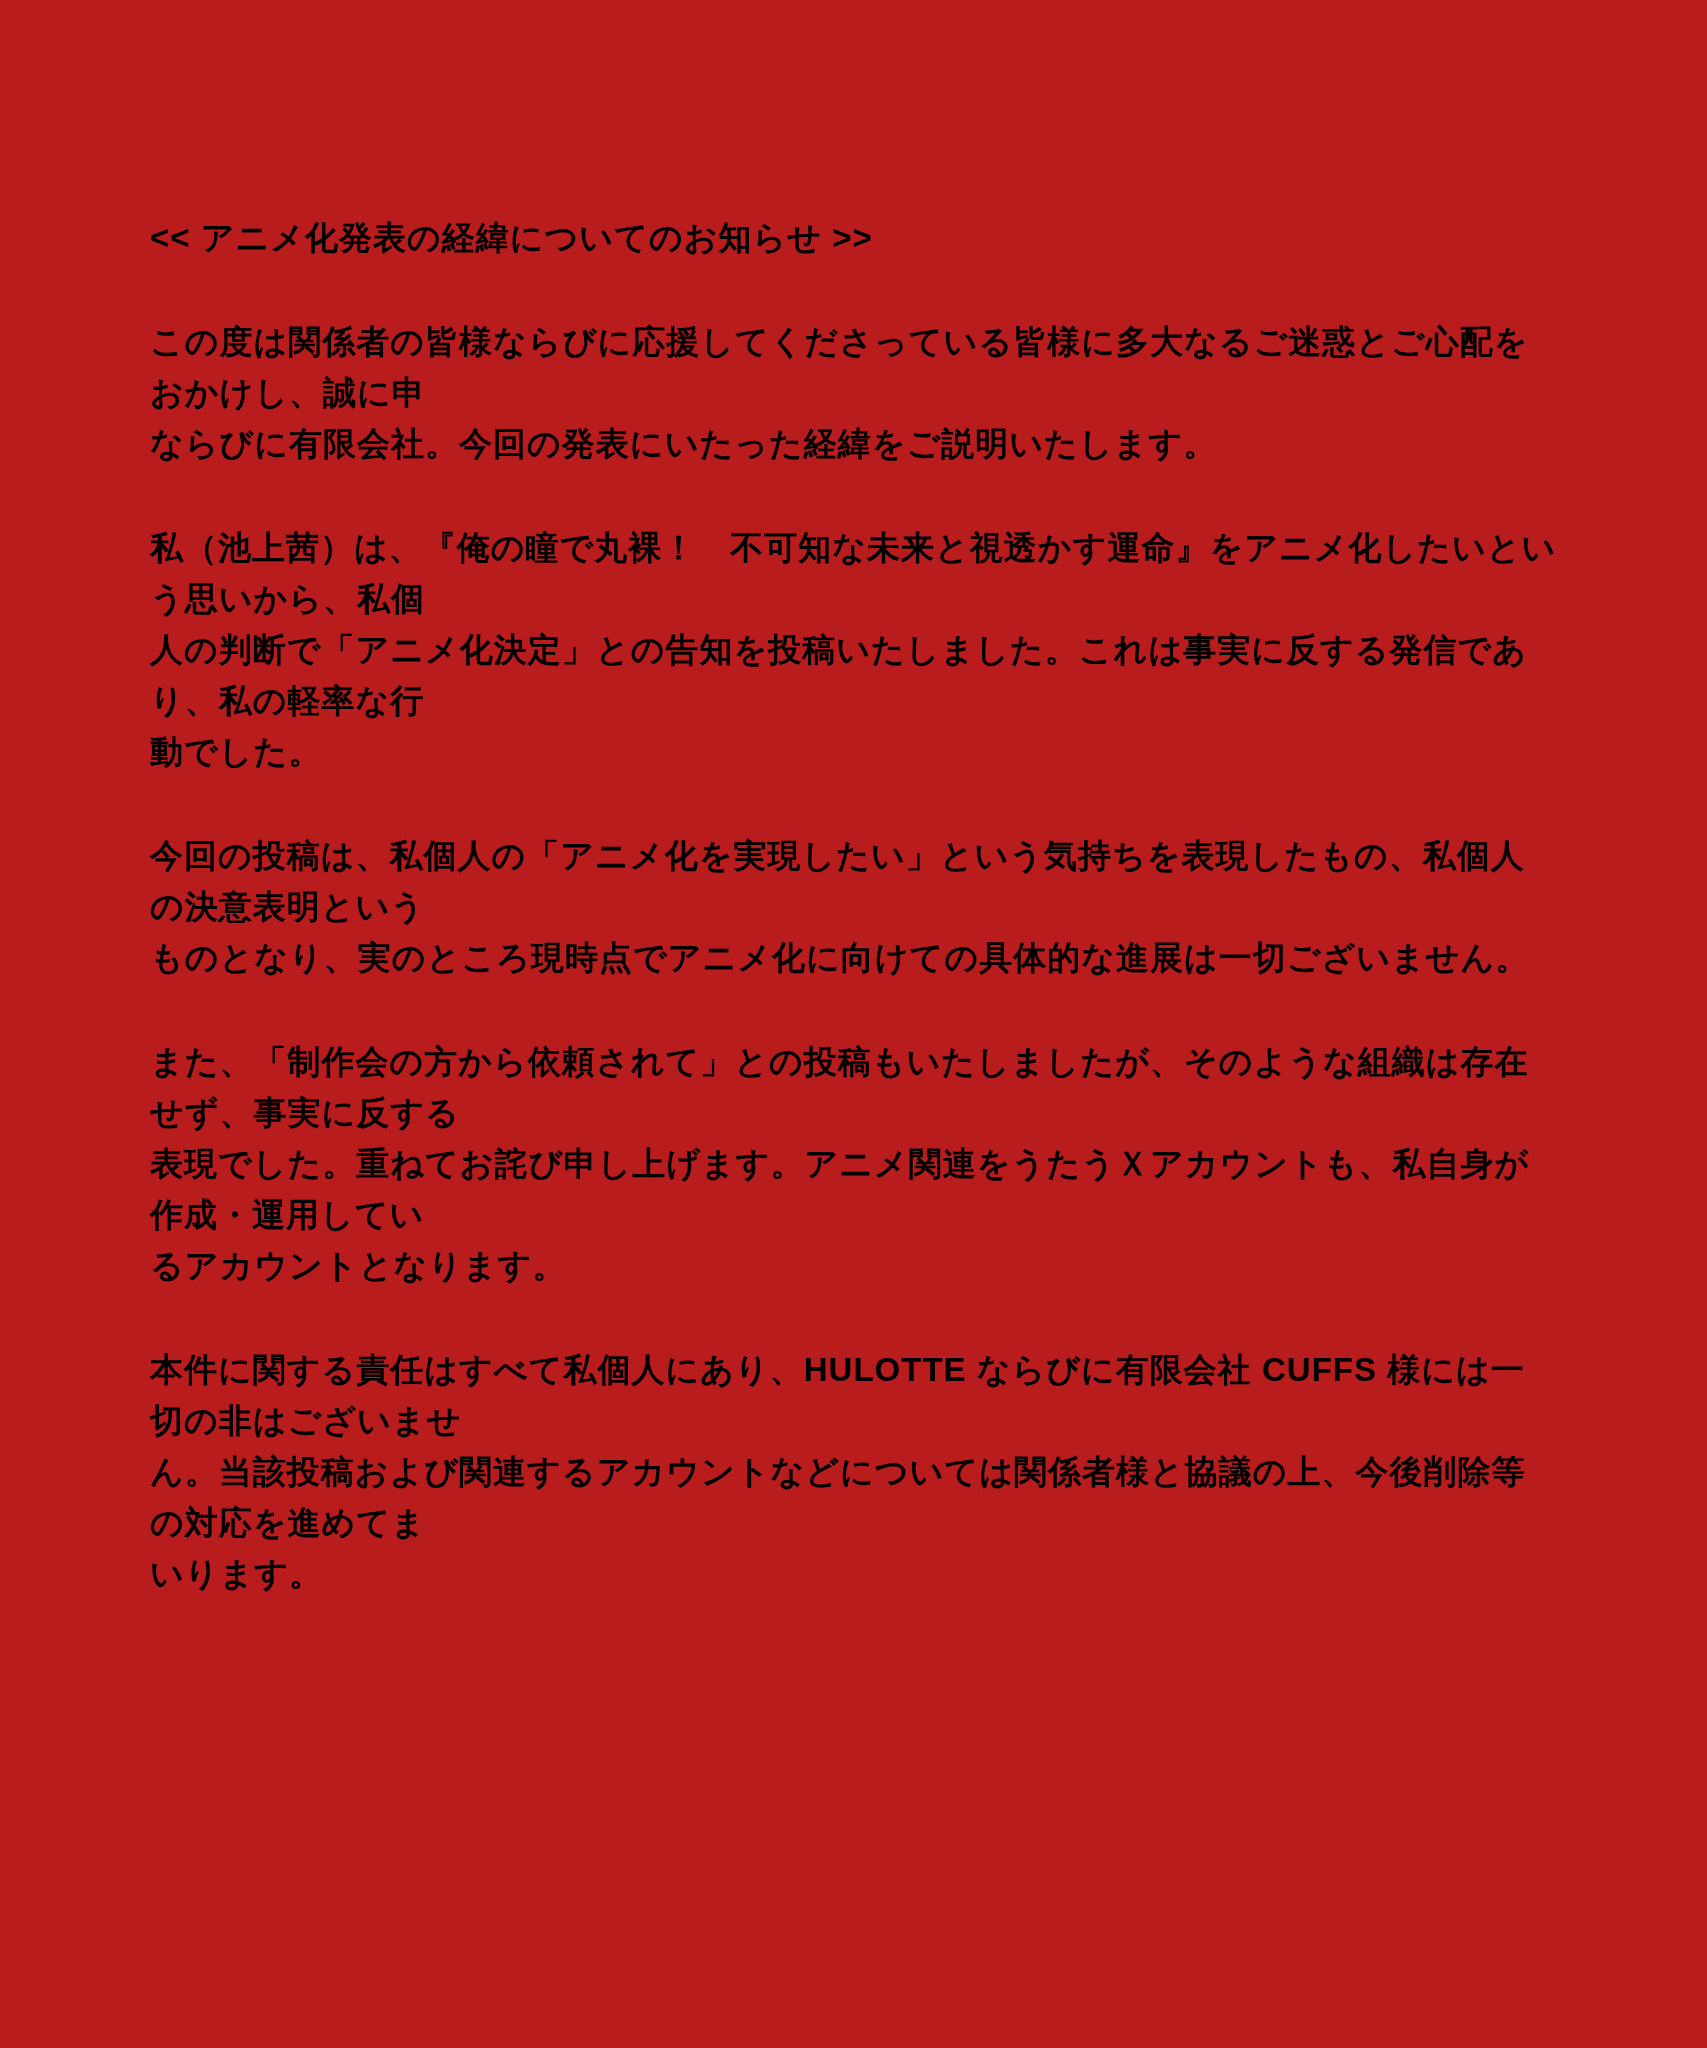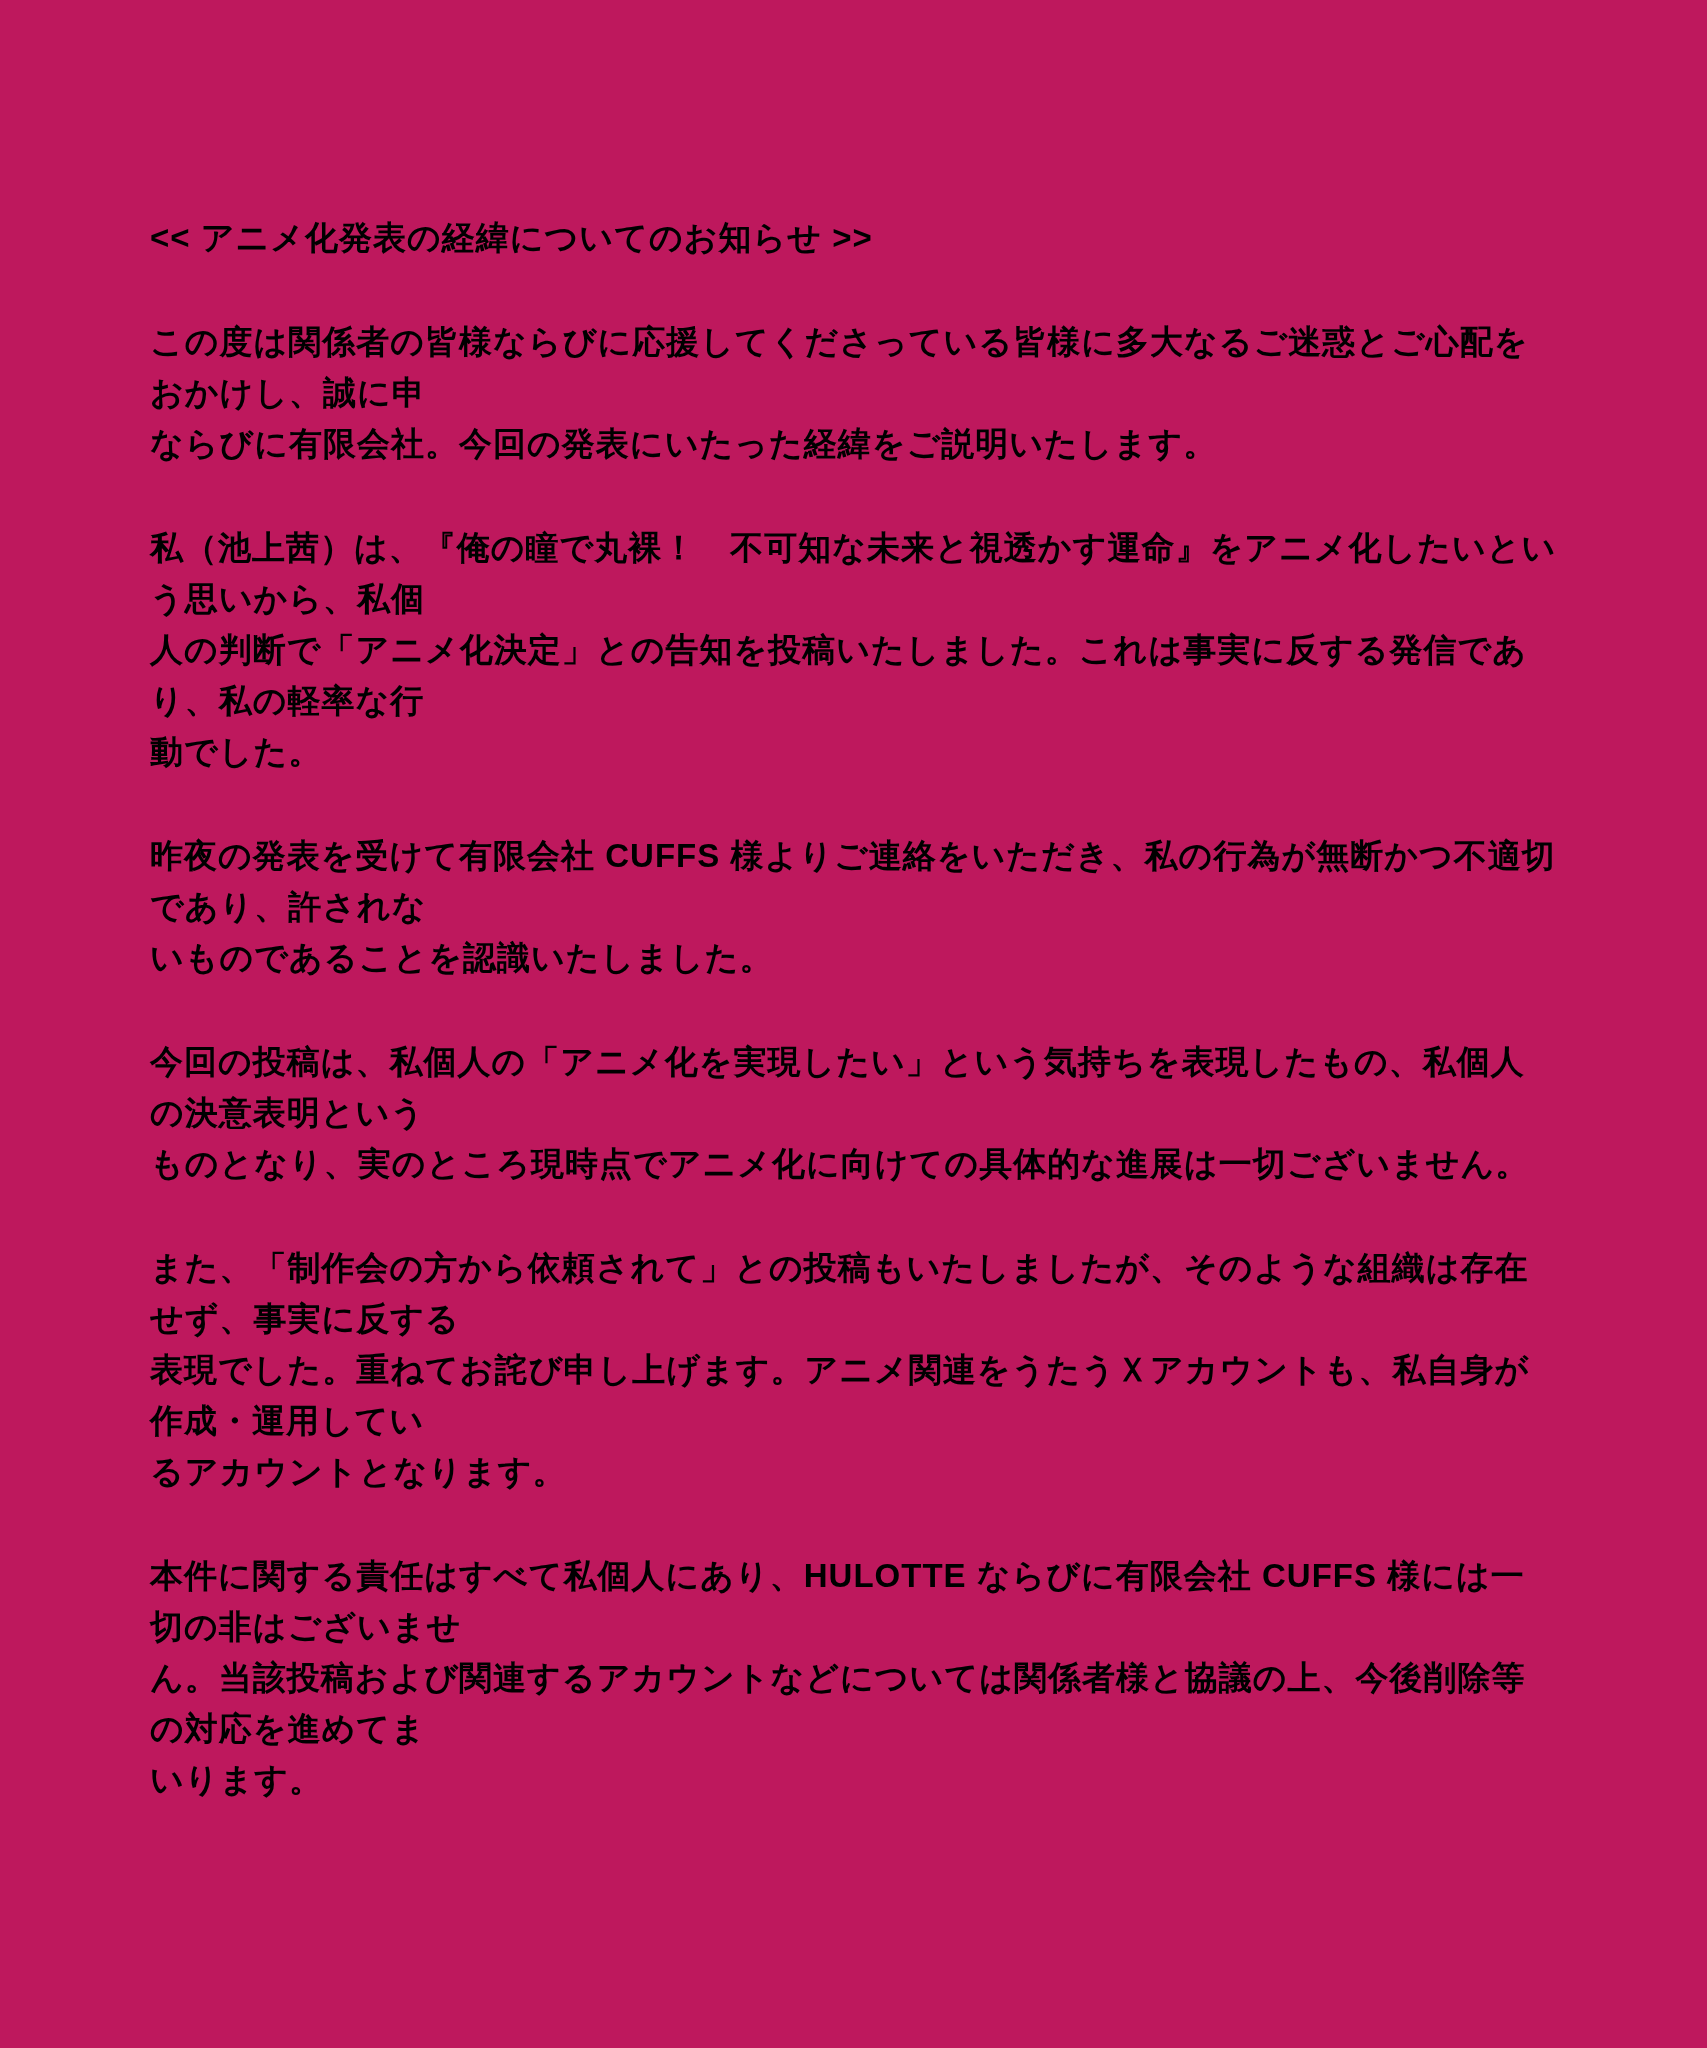--- a/index.html
+++ b/index.html
@@ -6,21 +6,21 @@
     margin: 0;
     padding: 0;
     background: #ffffff;
   }
   .page {
     position: relative;
     box-sizing: border-box;
     width: 1707px;
     height: 2048px;
     margin: 0;
-    background: #be185d;
+    background: #b91c1c;
     color: #000000;
     font-family: "Liberation Sans", "DejaVu Sans", sans-serif;
     font-weight: 700;
     font-size: 33px;
     padding: 212px 150px 0 150px;
     overflow: hidden;
   }
   .doc-title {
     font-size: 33px;
     font-weight: 700;
@@ -43,22 +43,20 @@
   <h1 class="doc-title">&lt;&lt; アニメ化発表の経緯についてのお知らせ &gt;&gt;</h1>
 
   <p class="para">この度は関係者の皆様ならびに応援してくださっている皆様に多大なるご迷惑とご心配をおかけし、誠に申
 ならびに有限会社。今回の発表にいたった経緯をご説明いたします。</p>
 
   <p class="para">私（池上茜）は、『俺の瞳で丸裸！　不可知な未来と視透かす運命』をアニメ化したいという思いから、私個
 人の判断で「アニメ化決定」との告知を投稿いたしました。これは事実に反する発信であり、私の軽率な行
 動でした。</p>
 
 
-  <p class="para">昨夜の発表を受けて有限会社 CUFFS 様よりご連絡をいただき、私の行為が無断かつ不適切であり、許されな
-いものであることを認識いたしました。</p>
 
   <p class="para">今回の投稿は、私個人の「アニメ化を実現したい」という気持ちを表現したもの、私個人の決意表明という
 ものとなり、実のところ現時点でアニメ化に向けての具体的な進展は一切ございません。</p>
 
   <p class="para">また、「制作会の方から依頼されて」との投稿もいたしましたが、そのような組織は存在せず、事実に反する
 表現でした。重ねてお詫び申し上げます。アニメ関連をうたうＸアカウントも、私自身が作成・運用してい
 るアカウントとなります。</p>
 
   <p class="para">本件に関する責任はすべて私個人にあり、HULOTTE ならびに有限会社 CUFFS 様には一切の非はございませ
 ん。当該投稿および関連するアカウントなどについては関係者様と協議の上、今後削除等の対応を進めてま

